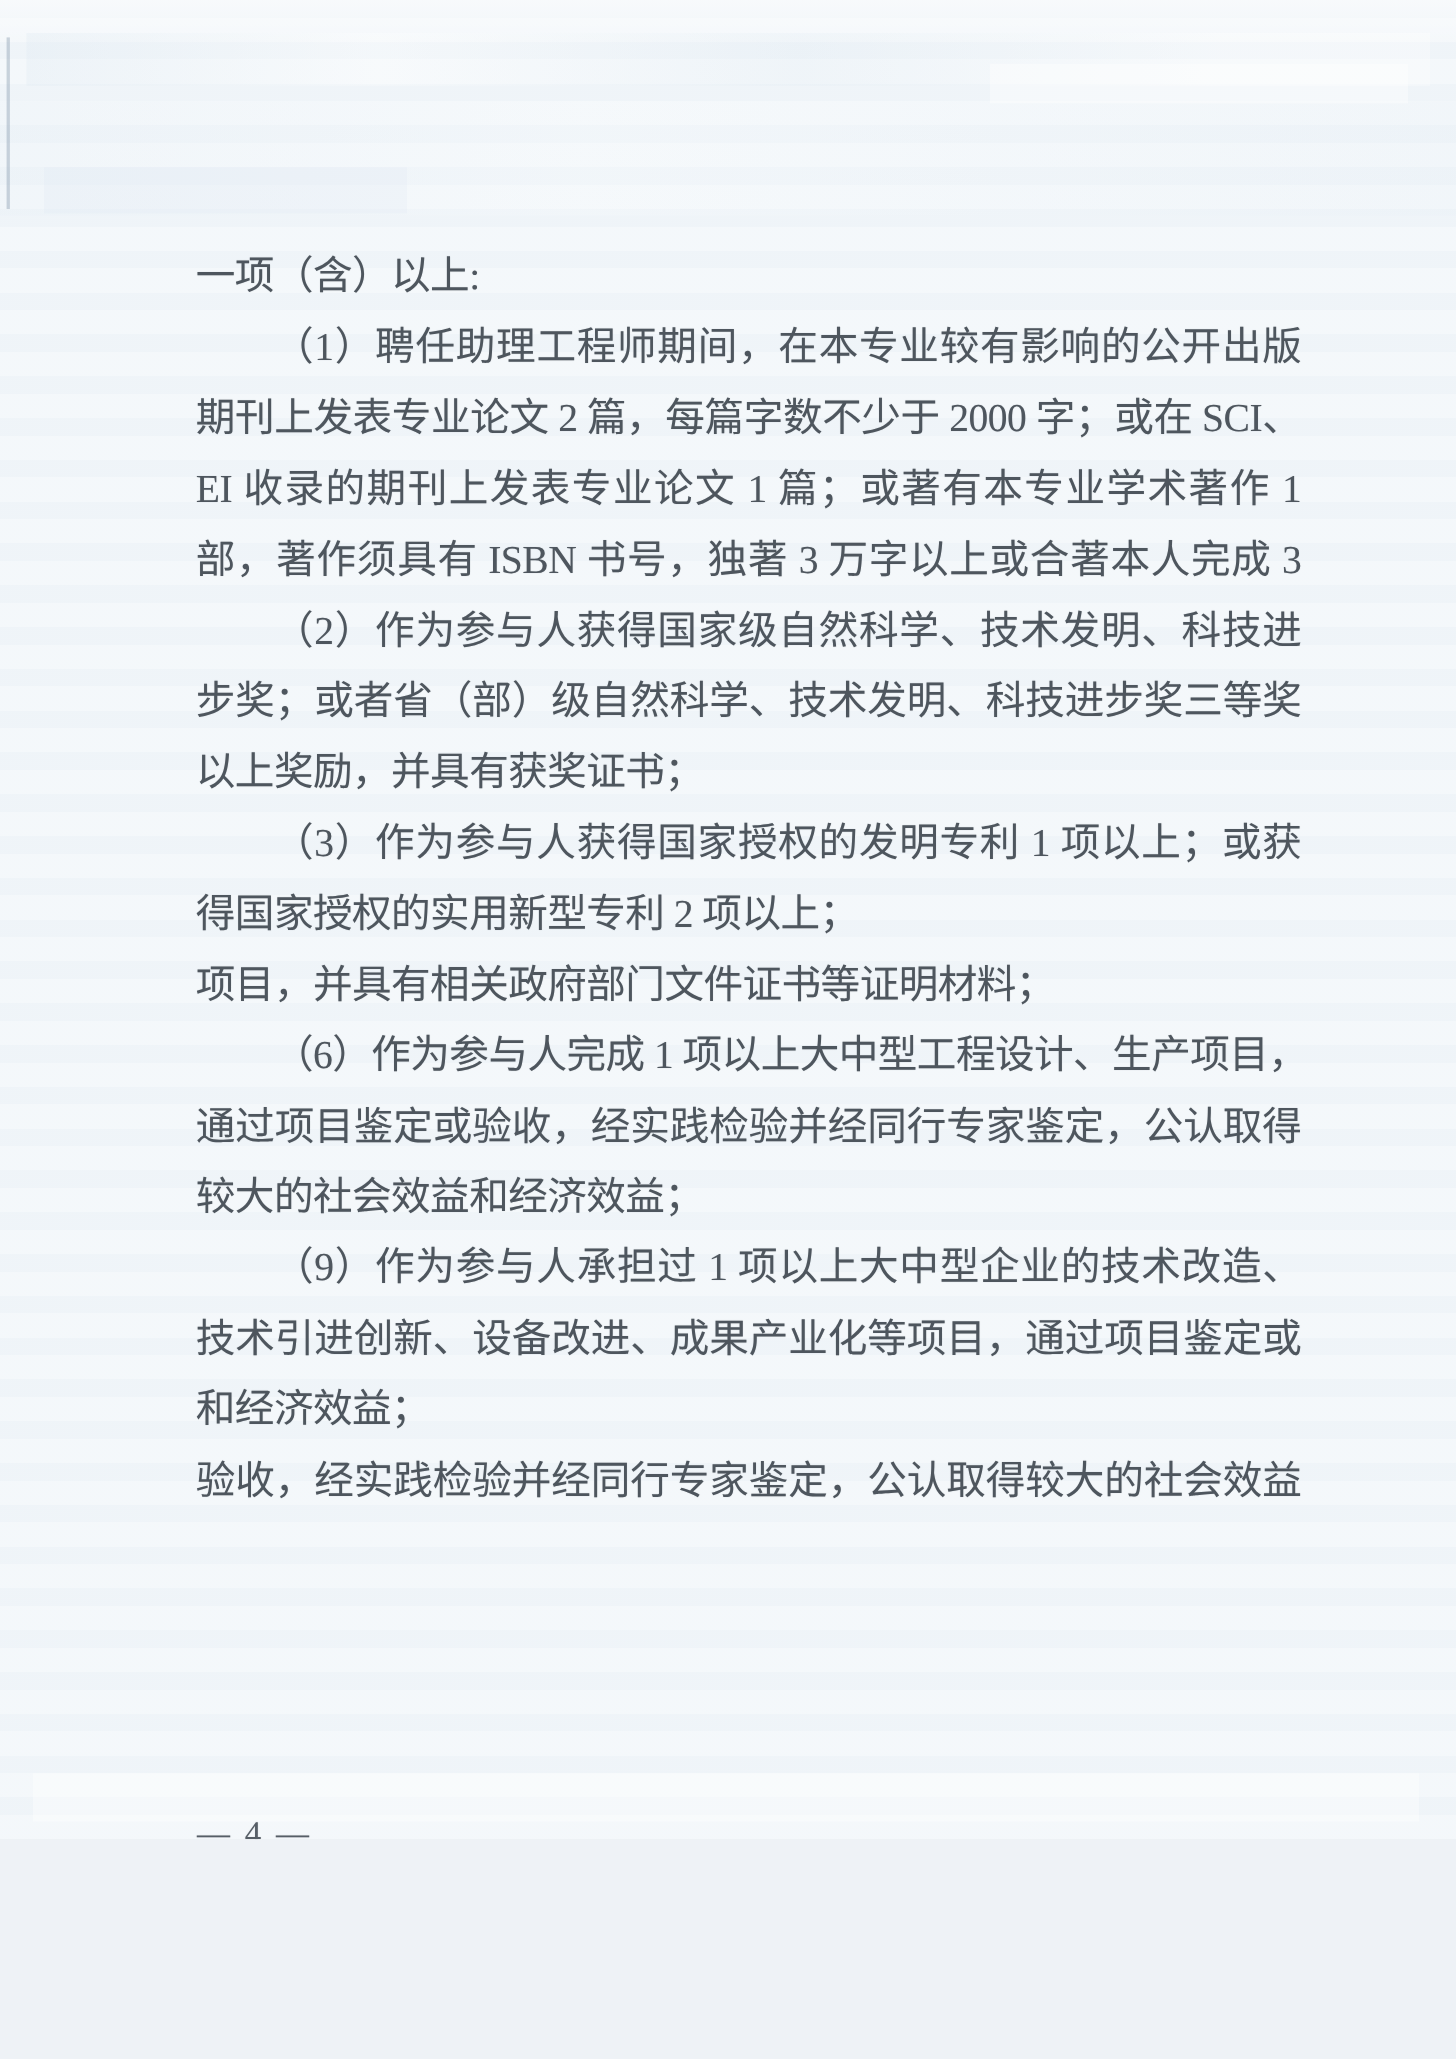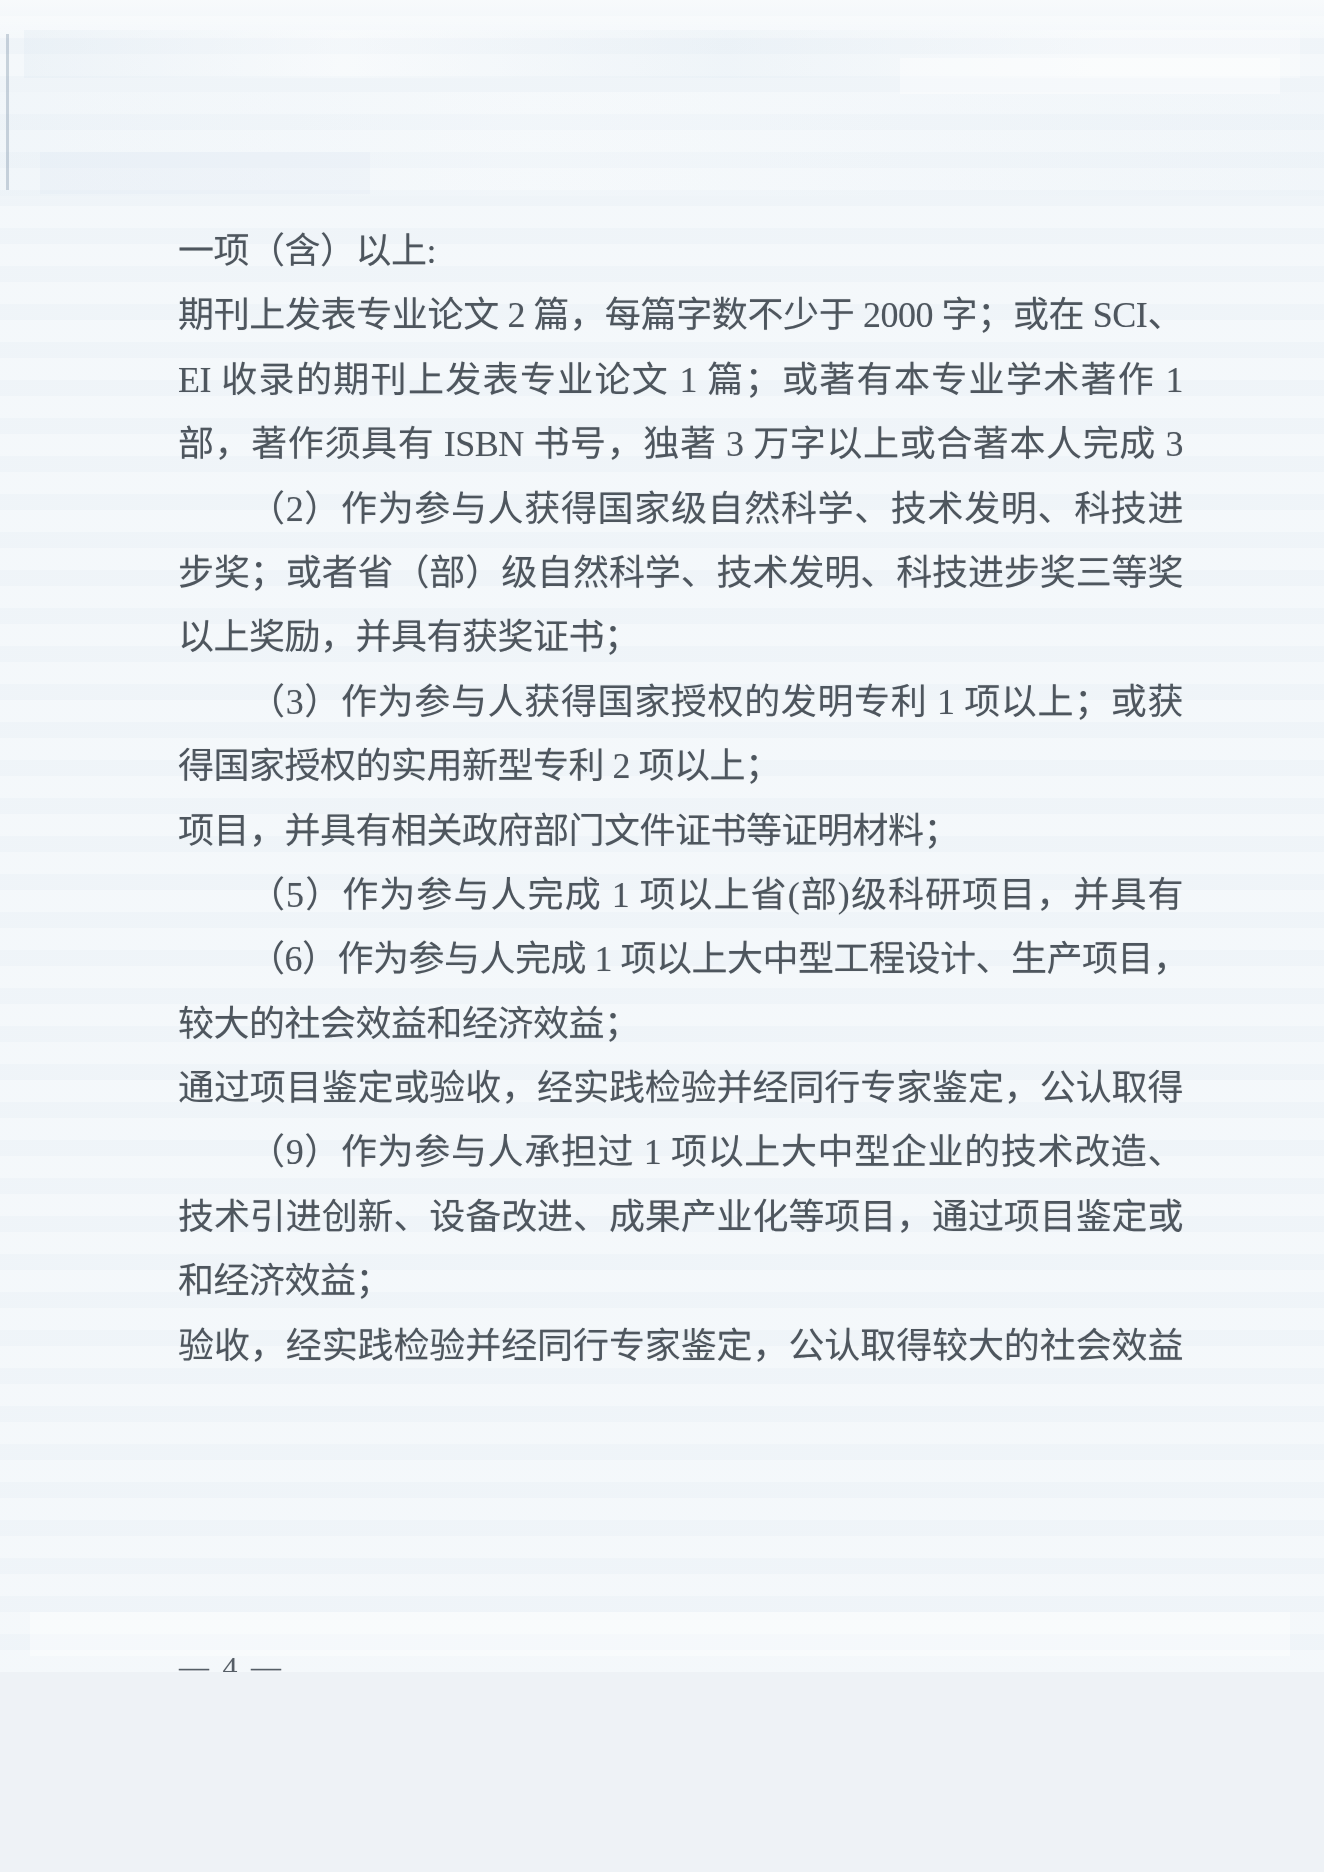--- a/index.html
+++ b/index.html
@@ -102,33 +102,33 @@
   <div class="artifact a-band1"></div>
   <div class="artifact a-band2"></div>
   <div class="artifact a-blk1"></div>
   <div class="artifact a-blk2"></div>
   <div class="artifact a-vline"></div>
   <div class="artifact a-band3"></div>
   <div class="artifact a-band4"></div>
 
   <main class="text-block" id="lines-container">
       <div class="text-line">一项（含）以上:</div>
+      <div class="text-line indent fill">（1）聘任助理工程师期间，在本专业较有影响的公开出版</div>
       <div class="text-line fill">期刊上发表专业论文 2 篇，每篇字数不少于 2000 字；或在 SCI、</div>
       <div class="text-line fill">EI 收录的期刊上发表专业论文 1 篇；或著有本专业学术著作 1</div>
       <div class="text-line fill">部，著作须具有 ISBN 书号，独著 3 万字以上或合著本人完成 3</div>
       <div class="text-line indent fill">（2）作为参与人获得国家级自然科学、技术发明、科技进</div>
       <div class="text-line fill">步奖；或者省（部）级自然科学、技术发明、科技进步奖三等奖</div>
       <div class="text-line">以上奖励，并具有获奖证书；</div>
       <div class="text-line indent fill">（3）作为参与人获得国家授权的发明专利 1 项以上；或获</div>
       <div class="text-line">得国家授权的实用新型专利 2 项以上；</div>
       <div class="text-line">项目，并具有相关政府部门文件证书等证明材料；</div>
-      <div class="text-line indent fill">（5）作为参与人完成 1 项以上省(部)级科研项目，并具有</div>
       <div class="text-line indent fill">（6）作为参与人完成 1 项以上大中型工程设计、生产项目，</div>
+      <div class="text-line fill">通过项目鉴定或验收，经实践检验并经同行专家鉴定，公认取得</div>
       <div class="text-line">较大的社会效益和经济效益；</div>
-      <div class="text-line fill">通过项目鉴定或验收，经实践检验并经同行专家鉴定，公认取得</div>
       <div class="text-line indent fill">（9）作为参与人承担过 1 项以上大中型企业的技术改造、</div>
       <div class="text-line fill">技术引进创新、设备改进、成果产业化等项目，通过项目鉴定或</div>
       <div class="text-line">和经济效益；</div>
       <div class="text-line fill">验收，经实践检验并经同行专家鉴定，公认取得较大的社会效益</div>
     </main>
 
   <div class="page-number">— 4 —</div>
 
 </div>
 

